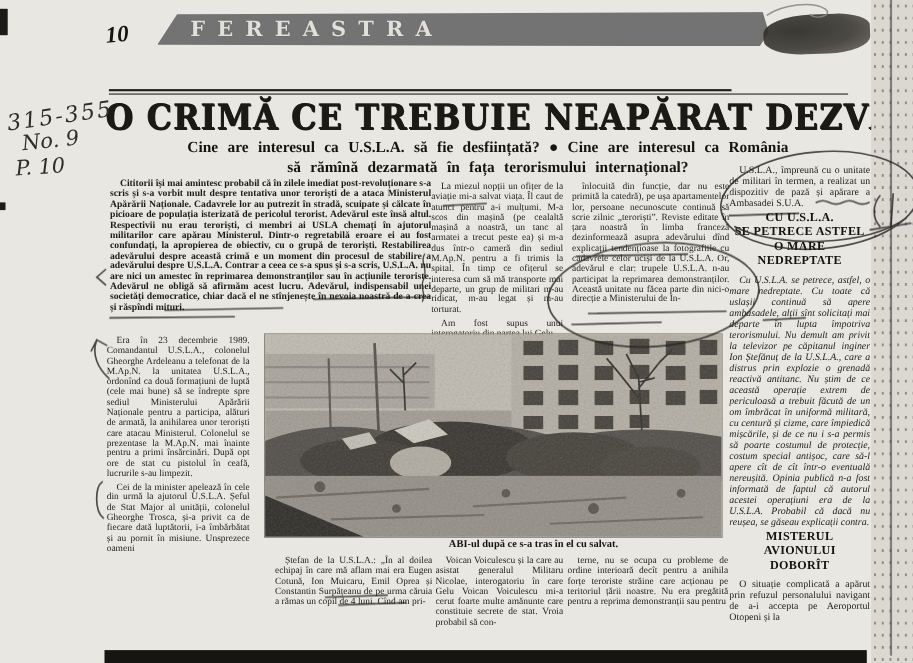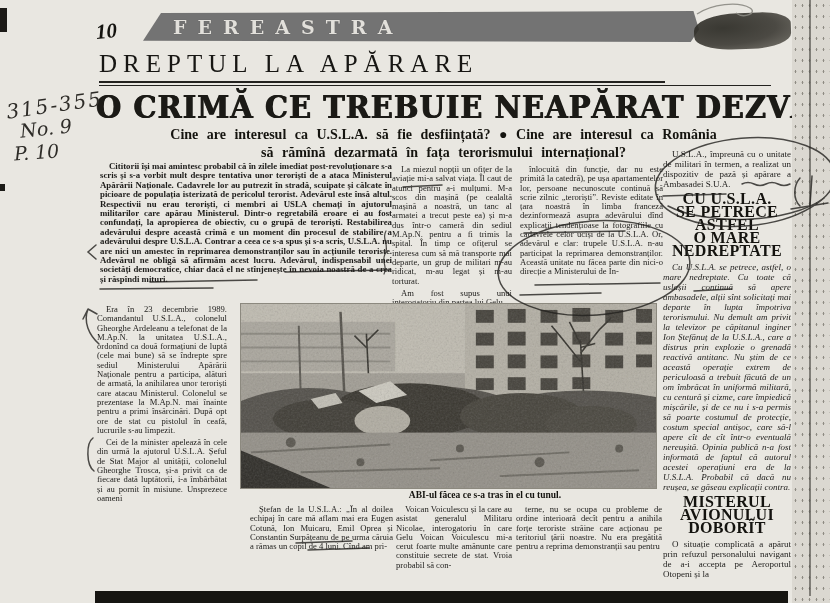--- a/index.html
+++ b/index.html
@@ -32,21 +32,21 @@
   #subhead1{top:127px;}
   #subhead2{top:145px;}
   
   .bodycol{font-size:8.6px;line-height:9.3px;text-align:justify;overflow:hidden;}
   .bodycol p{margin:0 0 3px 0;text-indent:9px;}
   #intro{left:100px;top:162px;width:292px;height:142px;font-weight:bold;font-size:8.8px;line-height:9.4px;}
   #colA{left:97px;top:305px;width:130px;height:287px;}
   #colC{left:392px;top:165px;width:120px;height:140px;}
   #colD{left:520px;top:165px;width:143px;height:140px;}
   #colE{left:663px;top:149px;width:128px;height:443px;font-size:9px;line-height:10px;}
-  .sechead{font-weight:bold;text-align:center;font-size:16px;line-height:13px;
+  .sechead{font-weight:bold;text-align:center;font-size:11px;line-height:13px;
           letter-spacing:.3px;color:#14130f;margin:2px 0 5px 0;}
   .sechead div{text-indent:0;}
   #colE .ital{font-style:italic;}
   
   #photo{left:240px;top:303px;width:417px;height:186px;border:1px solid #8c897f;box-sizing:border-box;}
   #caption{left:318px;top:490px;width:334px;text-align:center;font-weight:bold;font-size:9.5px;
           color:#14130f;}
   #botB{left:250px;top:505px;width:143px;height:86px;}
   #botC{left:396px;top:505px;width:116px;height:86px;}
   #botD{left:516px;top:505px;width:146px;height:86px;}
@@ -70,21 +70,20 @@
 <body>
 
 <div id="page">
 
   <div class="abs" id="page-num">10</div>
   <div class="abs" id="banner">
     <span>FEREASTRA</span>
   </div>
   <div class="abs" id="banner-blob"></div>
 
-  <div class="abs" id="kicker">DREPTUL LA APĂRARE</div>
   <div class="abs rule" id="rule1"></div>
   <div class="abs rule" id="rule2"></div>
   <div class="abs" id="headline">O CRIMĂ CE TREBUIE NEAPĂRAT DEZVĂLUITĂ</div>
   <div class="abs subhead" id="subhead1">Cine are interesul ca U.S.L.A. să fie desființată?  ●  Cine are interesul ca România</div>
   <div class="abs subhead" id="subhead2">să rămînă dezarmată în fața terorismului internațional?</div>
 
   <div class="abs bodycol" id="intro">
     <p>Cititorii își mai amintesc probabil că în zilele imediat post-revoluționare s-a scris și s-a vorbit mult despre tentativa unor teroriști de a ataca Ministerul Apărării Naționale. Cadavrele lor au putrezit în stradă, scuipate și călcate în picioare de populația isterizată de pericolul terorist. Adevărul este însă altul. Respectivii nu erau teroriști, ci membri ai USLA chemați în ajutorul militarilor care apărau Ministerul. Dintr-o regretabilă eroare ei au fost confundați, la apropierea de obiectiv, cu o grupă de teroriști. Restabilirea adevărului despre această crimă e un moment din procesul de stabilire a adevărului despre U.S.L.A. Contrar a ceea ce s-a spus și s-a scris, U.S.L.A. nu are nici un amestec în reprimarea demonstranților sau în acțiunile teroriste. Adevărul ne obligă să afirmăm acest lucru. Adevărul, indispensabil unei societăți democratice, chiar dacă el ne stînjenește în nevoia noastră de a crea și răspîndi mituri.</p>
   </div>
 
@@ -182,21 +181,21 @@
         <circle cx="220" cy="146" r="4"></circle>
         <circle cx="300" cy="160" r="5"></circle>
       <circle cx="120" cy="160" r="4"></circle>
         <circle cx="380" cy="146" r="4"></circle>
     </g>
     <path d="M0,148 L90,186 L0,186 Z" fill="#2f2d28"></path>
     <rect width="417" height="186" filter="url(#grain)" opacity="0.4" style="mix-blend-mode:multiply"></rect>
     <rect width="417" height="186" filter="url(#grain)" opacity="0.18" style="mix-blend-mode:screen"></rect>
   </svg>
 
-  <div class="abs" id="caption">ABI-ul făcea ce s-a tras în el cu tunul.</div>
+  <div class="abs" id="caption">ABI-ul după ce s-a tras în el cu salvat.</div>
 
   <div class="abs bodycol" id="botB">
     <p>Ștefan de la U.S.L.A.: „În al doilea echipaj în care mă aflam mai era Eugen Cotună, Ion Muicaru, Emil Oprea și Constantin Surpățeanu de pe urma căruia a rămas un copil de 4 luni. Cînd am pri-</p>
   </div>
   <div class="abs bodycol" id="botC">
     <p>Voican Voiculescu și la care au asistat generalul Militaru Nicolae, interogatoriu în care Gelu Voican Voiculescu mi-a cerut foarte multe amănunte care constituie secrete de stat. Vroia probabil să con-</p>
   </div>
   <div class="abs bodycol" id="botD">
     <p>terne, nu se ocupa cu probleme de ordine interioară decît pentru a anihila forțe teroriste străine care acționau pe teritoriul țării noastre. Nu era pregătită pentru a reprima demonstranții sau pentru</p>
   </div>

